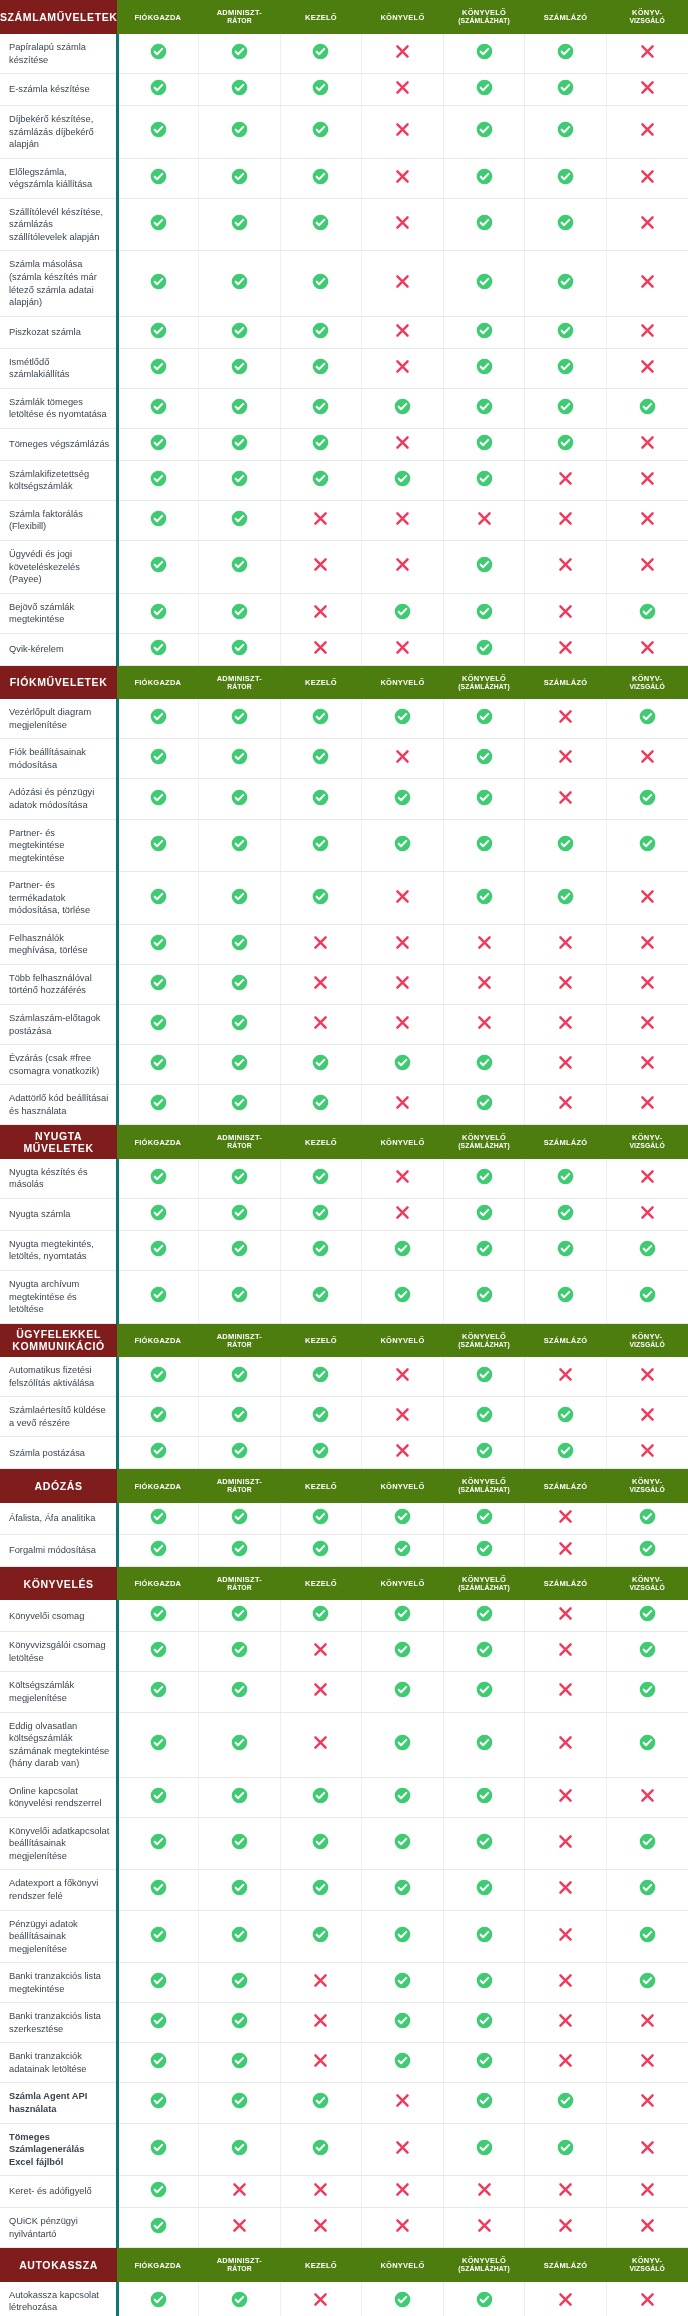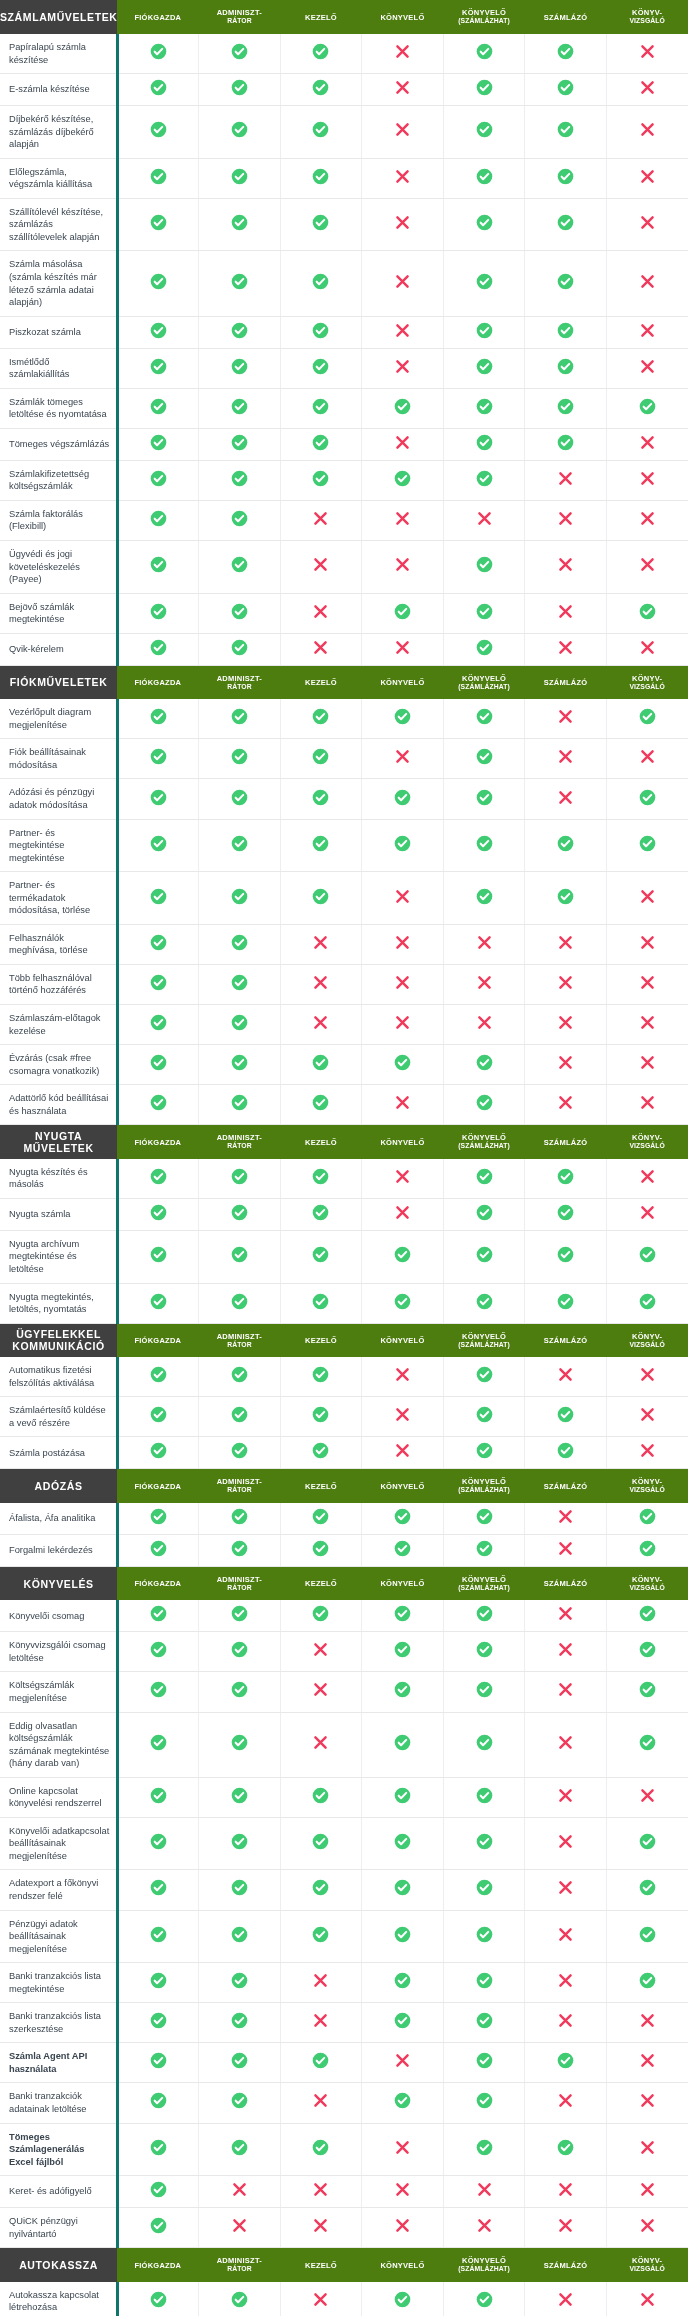--- a/index.html
+++ b/index.html
@@ -16,21 +16,21 @@
     table-layout: fixed;
   }
 
   
   col.c-label { width: 117px; }
   col.c-data  { width: 81.5px; }
 
   
   tr.section-row td { padding: 0; }
   td.sec-title {
-    background: #404040;
+    background: #7f1d1d;
     color: #ffffff;
     font-size: 10.5px;
     font-weight: bold;
     letter-spacing: 0.6px;
     text-align: center;
     padding: 6px 4px;
     line-height: 1.15;
     vertical-align: middle;
     height: 34px;
   }
@@ -738,21 +738,21 @@
                 <path d="M4.8 4.8l14.4 14.4M19.2 4.8L4.8 19.2" fill="none" stroke="#f0395b" stroke-width="3.4" stroke-linecap="round"></path>
               </svg></span></td>
           <td class="cell"><span class="mk"><svg viewBox="0 0 24 24" aria-hidden="true">
                 <path d="M4.8 4.8l14.4 14.4M19.2 4.8L4.8 19.2" fill="none" stroke="#f0395b" stroke-width="3.4" stroke-linecap="round"></path>
               </svg></span></td>
           <td class="cell"><span class="mk"><svg viewBox="0 0 24 24" aria-hidden="true">
                 <path d="M4.8 4.8l14.4 14.4M19.2 4.8L4.8 19.2" fill="none" stroke="#f0395b" stroke-width="3.4" stroke-linecap="round"></path>
               </svg></span></td>
         </tr>
         <tr class="data-row">
-          <td class="rlabel">Számlaszám-előtagok kezelése</td>
+          <td class="rlabel">Számlaszám-előtagok postázása</td>
           <td class="cell"><span class="mk"><svg viewBox="0 0 24 24" aria-hidden="true">
                 <circle cx="12" cy="12" r="11" fill="#3ecb72"></circle>
                 <path d="M6.6 12.3l3.4 3.5 7.3-7.5" fill="none" stroke="#fff" stroke-width="2.9" stroke-linecap="round" stroke-linejoin="round"></path>
               </svg></span></td>
           <td class="cell"><span class="mk"><svg viewBox="0 0 24 24" aria-hidden="true">
                 <circle cx="12" cy="12" r="11" fill="#3ecb72"></circle>
                 <path d="M6.6 12.3l3.4 3.5 7.3-7.5" fill="none" stroke="#fff" stroke-width="2.9" stroke-linecap="round" stroke-linejoin="round"></path>
               </svg></span></td>
           <td class="cell"><span class="mk"><svg viewBox="0 0 24 24" aria-hidden="true">
                 <path d="M4.8 4.8l14.4 14.4M19.2 4.8L4.8 19.2" fill="none" stroke="#f0395b" stroke-width="3.4" stroke-linecap="round"></path>
@@ -889,52 +889,52 @@
               </svg></span></td>
           <td class="cell"><span class="mk"><svg viewBox="0 0 24 24" aria-hidden="true">
                 <circle cx="12" cy="12" r="11" fill="#3ecb72"></circle>
                 <path d="M6.6 12.3l3.4 3.5 7.3-7.5" fill="none" stroke="#fff" stroke-width="2.9" stroke-linecap="round" stroke-linejoin="round"></path>
               </svg></span></td>
           <td class="cell"><span class="mk"><svg viewBox="0 0 24 24" aria-hidden="true">
                 <path d="M4.8 4.8l14.4 14.4M19.2 4.8L4.8 19.2" fill="none" stroke="#f0395b" stroke-width="3.4" stroke-linecap="round"></path>
               </svg></span></td>
         </tr>
         <tr class="data-row">
+          <td class="rlabel">Nyugta megtekintés, letöltés, nyomtatás</td>
+          <td class="cell"><span class="mk"><svg viewBox="0 0 24 24" aria-hidden="true">
+                <circle cx="12" cy="12" r="11" fill="#3ecb72"></circle>
+                <path d="M6.6 12.3l3.4 3.5 7.3-7.5" fill="none" stroke="#fff" stroke-width="2.9" stroke-linecap="round" stroke-linejoin="round"></path>
+              </svg></span></td>
+          <td class="cell"><span class="mk"><svg viewBox="0 0 24 24" aria-hidden="true">
+                <circle cx="12" cy="12" r="11" fill="#3ecb72"></circle>
+                <path d="M6.6 12.3l3.4 3.5 7.3-7.5" fill="none" stroke="#fff" stroke-width="2.9" stroke-linecap="round" stroke-linejoin="round"></path>
+              </svg></span></td>
+          <td class="cell"><span class="mk"><svg viewBox="0 0 24 24" aria-hidden="true">
+                <circle cx="12" cy="12" r="11" fill="#3ecb72"></circle>
+                <path d="M6.6 12.3l3.4 3.5 7.3-7.5" fill="none" stroke="#fff" stroke-width="2.9" stroke-linecap="round" stroke-linejoin="round"></path>
+              </svg></span></td>
+          <td class="cell"><span class="mk"><svg viewBox="0 0 24 24" aria-hidden="true">
+                <circle cx="12" cy="12" r="11" fill="#3ecb72"></circle>
+                <path d="M6.6 12.3l3.4 3.5 7.3-7.5" fill="none" stroke="#fff" stroke-width="2.9" stroke-linecap="round" stroke-linejoin="round"></path>
+              </svg></span></td>
+          <td class="cell"><span class="mk"><svg viewBox="0 0 24 24" aria-hidden="true">
+                <circle cx="12" cy="12" r="11" fill="#3ecb72"></circle>
+                <path d="M6.6 12.3l3.4 3.5 7.3-7.5" fill="none" stroke="#fff" stroke-width="2.9" stroke-linecap="round" stroke-linejoin="round"></path>
+              </svg></span></td>
+          <td class="cell"><span class="mk"><svg viewBox="0 0 24 24" aria-hidden="true">
+                <circle cx="12" cy="12" r="11" fill="#3ecb72"></circle>
+                <path d="M6.6 12.3l3.4 3.5 7.3-7.5" fill="none" stroke="#fff" stroke-width="2.9" stroke-linecap="round" stroke-linejoin="round"></path>
+              </svg></span></td>
+          <td class="cell"><span class="mk"><svg viewBox="0 0 24 24" aria-hidden="true">
+                <circle cx="12" cy="12" r="11" fill="#3ecb72"></circle>
+                <path d="M6.6 12.3l3.4 3.5 7.3-7.5" fill="none" stroke="#fff" stroke-width="2.9" stroke-linecap="round" stroke-linejoin="round"></path>
+              </svg></span></td>
+        </tr>
+        <tr class="data-row">
           <td class="rlabel">Nyugta archívum megtekintése és letöltése</td>
-          <td class="cell"><span class="mk"><svg viewBox="0 0 24 24" aria-hidden="true">
-                <circle cx="12" cy="12" r="11" fill="#3ecb72"></circle>
-                <path d="M6.6 12.3l3.4 3.5 7.3-7.5" fill="none" stroke="#fff" stroke-width="2.9" stroke-linecap="round" stroke-linejoin="round"></path>
-              </svg></span></td>
-          <td class="cell"><span class="mk"><svg viewBox="0 0 24 24" aria-hidden="true">
-                <circle cx="12" cy="12" r="11" fill="#3ecb72"></circle>
-                <path d="M6.6 12.3l3.4 3.5 7.3-7.5" fill="none" stroke="#fff" stroke-width="2.9" stroke-linecap="round" stroke-linejoin="round"></path>
-              </svg></span></td>
-          <td class="cell"><span class="mk"><svg viewBox="0 0 24 24" aria-hidden="true">
-                <circle cx="12" cy="12" r="11" fill="#3ecb72"></circle>
-                <path d="M6.6 12.3l3.4 3.5 7.3-7.5" fill="none" stroke="#fff" stroke-width="2.9" stroke-linecap="round" stroke-linejoin="round"></path>
-              </svg></span></td>
-          <td class="cell"><span class="mk"><svg viewBox="0 0 24 24" aria-hidden="true">
-                <circle cx="12" cy="12" r="11" fill="#3ecb72"></circle>
-                <path d="M6.6 12.3l3.4 3.5 7.3-7.5" fill="none" stroke="#fff" stroke-width="2.9" stroke-linecap="round" stroke-linejoin="round"></path>
-              </svg></span></td>
-          <td class="cell"><span class="mk"><svg viewBox="0 0 24 24" aria-hidden="true">
-                <circle cx="12" cy="12" r="11" fill="#3ecb72"></circle>
-                <path d="M6.6 12.3l3.4 3.5 7.3-7.5" fill="none" stroke="#fff" stroke-width="2.9" stroke-linecap="round" stroke-linejoin="round"></path>
-              </svg></span></td>
-          <td class="cell"><span class="mk"><svg viewBox="0 0 24 24" aria-hidden="true">
-                <circle cx="12" cy="12" r="11" fill="#3ecb72"></circle>
-                <path d="M6.6 12.3l3.4 3.5 7.3-7.5" fill="none" stroke="#fff" stroke-width="2.9" stroke-linecap="round" stroke-linejoin="round"></path>
-              </svg></span></td>
-          <td class="cell"><span class="mk"><svg viewBox="0 0 24 24" aria-hidden="true">
-                <circle cx="12" cy="12" r="11" fill="#3ecb72"></circle>
-                <path d="M6.6 12.3l3.4 3.5 7.3-7.5" fill="none" stroke="#fff" stroke-width="2.9" stroke-linecap="round" stroke-linejoin="round"></path>
-              </svg></span></td>
-        </tr>
-        <tr class="data-row">
-          <td class="rlabel">Nyugta megtekintés, letöltés, nyomtatás</td>
           <td class="cell"><span class="mk"><svg viewBox="0 0 24 24" aria-hidden="true">
                 <circle cx="12" cy="12" r="11" fill="#3ecb72"></circle>
                 <path d="M6.6 12.3l3.4 3.5 7.3-7.5" fill="none" stroke="#fff" stroke-width="2.9" stroke-linecap="round" stroke-linejoin="round"></path>
               </svg></span></td>
           <td class="cell"><span class="mk"><svg viewBox="0 0 24 24" aria-hidden="true">
                 <circle cx="12" cy="12" r="11" fill="#3ecb72"></circle>
                 <path d="M6.6 12.3l3.4 3.5 7.3-7.5" fill="none" stroke="#fff" stroke-width="2.9" stroke-linecap="round" stroke-linejoin="round"></path>
               </svg></span></td>
           <td class="cell"><span class="mk"><svg viewBox="0 0 24 24" aria-hidden="true">
                 <circle cx="12" cy="12" r="11" fill="#3ecb72"></circle>
@@ -1087,21 +1087,21 @@
               </svg></span></td>
           <td class="cell"><span class="mk"><svg viewBox="0 0 24 24" aria-hidden="true">
                 <path d="M4.8 4.8l14.4 14.4M19.2 4.8L4.8 19.2" fill="none" stroke="#f0395b" stroke-width="3.4" stroke-linecap="round"></path>
               </svg></span></td>
           <td class="cell"><span class="mk"><svg viewBox="0 0 24 24" aria-hidden="true">
                 <circle cx="12" cy="12" r="11" fill="#3ecb72"></circle>
                 <path d="M6.6 12.3l3.4 3.5 7.3-7.5" fill="none" stroke="#fff" stroke-width="2.9" stroke-linecap="round" stroke-linejoin="round"></path>
               </svg></span></td>
         </tr>
         <tr class="data-row">
-          <td class="rlabel">Forgalmi lekérdezés</td>
+          <td class="rlabel">Forgalmi módosítása</td>
           <td class="cell"><span class="mk"><svg viewBox="0 0 24 24" aria-hidden="true">
                 <circle cx="12" cy="12" r="11" fill="#3ecb72"></circle>
                 <path d="M6.6 12.3l3.4 3.5 7.3-7.5" fill="none" stroke="#fff" stroke-width="2.9" stroke-linecap="round" stroke-linejoin="round"></path>
               </svg></span></td>
           <td class="cell"><span class="mk"><svg viewBox="0 0 24 24" aria-hidden="true">
                 <circle cx="12" cy="12" r="11" fill="#3ecb72"></circle>
                 <path d="M6.6 12.3l3.4 3.5 7.3-7.5" fill="none" stroke="#fff" stroke-width="2.9" stroke-linecap="round" stroke-linejoin="round"></path>
               </svg></span></td>
           <td class="cell"><span class="mk"><svg viewBox="0 0 24 24" aria-hidden="true">
                 <circle cx="12" cy="12" r="11" fill="#3ecb72"></circle>
@@ -1420,20 +1420,48 @@
                 <path d="M6.6 12.3l3.4 3.5 7.3-7.5" fill="none" stroke="#fff" stroke-width="2.9" stroke-linecap="round" stroke-linejoin="round"></path>
               </svg></span></td>
           <td class="cell"><span class="mk"><svg viewBox="0 0 24 24" aria-hidden="true">
                 <path d="M4.8 4.8l14.4 14.4M19.2 4.8L4.8 19.2" fill="none" stroke="#f0395b" stroke-width="3.4" stroke-linecap="round"></path>
               </svg></span></td>
           <td class="cell"><span class="mk"><svg viewBox="0 0 24 24" aria-hidden="true">
                 <path d="M4.8 4.8l14.4 14.4M19.2 4.8L4.8 19.2" fill="none" stroke="#f0395b" stroke-width="3.4" stroke-linecap="round"></path>
               </svg></span></td>
         </tr>
         <tr class="data-row">
+          <td class="rlabel">Banki tranzakciók adatainak letöltése</td>
+          <td class="cell"><span class="mk"><svg viewBox="0 0 24 24" aria-hidden="true">
+                <circle cx="12" cy="12" r="11" fill="#3ecb72"></circle>
+                <path d="M6.6 12.3l3.4 3.5 7.3-7.5" fill="none" stroke="#fff" stroke-width="2.9" stroke-linecap="round" stroke-linejoin="round"></path>
+              </svg></span></td>
+          <td class="cell"><span class="mk"><svg viewBox="0 0 24 24" aria-hidden="true">
+                <circle cx="12" cy="12" r="11" fill="#3ecb72"></circle>
+                <path d="M6.6 12.3l3.4 3.5 7.3-7.5" fill="none" stroke="#fff" stroke-width="2.9" stroke-linecap="round" stroke-linejoin="round"></path>
+              </svg></span></td>
+          <td class="cell"><span class="mk"><svg viewBox="0 0 24 24" aria-hidden="true">
+                <path d="M4.8 4.8l14.4 14.4M19.2 4.8L4.8 19.2" fill="none" stroke="#f0395b" stroke-width="3.4" stroke-linecap="round"></path>
+              </svg></span></td>
+          <td class="cell"><span class="mk"><svg viewBox="0 0 24 24" aria-hidden="true">
+                <circle cx="12" cy="12" r="11" fill="#3ecb72"></circle>
+                <path d="M6.6 12.3l3.4 3.5 7.3-7.5" fill="none" stroke="#fff" stroke-width="2.9" stroke-linecap="round" stroke-linejoin="round"></path>
+              </svg></span></td>
+          <td class="cell"><span class="mk"><svg viewBox="0 0 24 24" aria-hidden="true">
+                <circle cx="12" cy="12" r="11" fill="#3ecb72"></circle>
+                <path d="M6.6 12.3l3.4 3.5 7.3-7.5" fill="none" stroke="#fff" stroke-width="2.9" stroke-linecap="round" stroke-linejoin="round"></path>
+              </svg></span></td>
+          <td class="cell"><span class="mk"><svg viewBox="0 0 24 24" aria-hidden="true">
+                <path d="M4.8 4.8l14.4 14.4M19.2 4.8L4.8 19.2" fill="none" stroke="#f0395b" stroke-width="3.4" stroke-linecap="round"></path>
+              </svg></span></td>
+          <td class="cell"><span class="mk"><svg viewBox="0 0 24 24" aria-hidden="true">
+                <path d="M4.8 4.8l14.4 14.4M19.2 4.8L4.8 19.2" fill="none" stroke="#f0395b" stroke-width="3.4" stroke-linecap="round"></path>
+              </svg></span></td>
+        </tr>
+        <tr class="data-row">
           <td class="rlabel bold">Számla Agent API használata</td>
           <td class="cell"><span class="mk"><svg viewBox="0 0 24 24" aria-hidden="true">
                 <circle cx="12" cy="12" r="11" fill="#3ecb72"></circle>
                 <path d="M6.6 12.3l3.4 3.5 7.3-7.5" fill="none" stroke="#fff" stroke-width="2.9" stroke-linecap="round" stroke-linejoin="round"></path>
               </svg></span></td>
           <td class="cell"><span class="mk"><svg viewBox="0 0 24 24" aria-hidden="true">
                 <circle cx="12" cy="12" r="11" fill="#3ecb72"></circle>
                 <path d="M6.6 12.3l3.4 3.5 7.3-7.5" fill="none" stroke="#fff" stroke-width="2.9" stroke-linecap="round" stroke-linejoin="round"></path>
               </svg></span></td>
           <td class="cell"><span class="mk"><svg viewBox="0 0 24 24" aria-hidden="true">
@@ -1443,48 +1471,20 @@
           <td class="cell"><span class="mk"><svg viewBox="0 0 24 24" aria-hidden="true">
                 <path d="M4.8 4.8l14.4 14.4M19.2 4.8L4.8 19.2" fill="none" stroke="#f0395b" stroke-width="3.4" stroke-linecap="round"></path>
               </svg></span></td>
           <td class="cell"><span class="mk"><svg viewBox="0 0 24 24" aria-hidden="true">
                 <circle cx="12" cy="12" r="11" fill="#3ecb72"></circle>
                 <path d="M6.6 12.3l3.4 3.5 7.3-7.5" fill="none" stroke="#fff" stroke-width="2.9" stroke-linecap="round" stroke-linejoin="round"></path>
               </svg></span></td>
           <td class="cell"><span class="mk"><svg viewBox="0 0 24 24" aria-hidden="true">
                 <circle cx="12" cy="12" r="11" fill="#3ecb72"></circle>
                 <path d="M6.6 12.3l3.4 3.5 7.3-7.5" fill="none" stroke="#fff" stroke-width="2.9" stroke-linecap="round" stroke-linejoin="round"></path>
-              </svg></span></td>
-          <td class="cell"><span class="mk"><svg viewBox="0 0 24 24" aria-hidden="true">
-                <path d="M4.8 4.8l14.4 14.4M19.2 4.8L4.8 19.2" fill="none" stroke="#f0395b" stroke-width="3.4" stroke-linecap="round"></path>
-              </svg></span></td>
-        </tr>
-        <tr class="data-row">
-          <td class="rlabel">Banki tranzakciók adatainak letöltése</td>
-          <td class="cell"><span class="mk"><svg viewBox="0 0 24 24" aria-hidden="true">
-                <circle cx="12" cy="12" r="11" fill="#3ecb72"></circle>
-                <path d="M6.6 12.3l3.4 3.5 7.3-7.5" fill="none" stroke="#fff" stroke-width="2.9" stroke-linecap="round" stroke-linejoin="round"></path>
-              </svg></span></td>
-          <td class="cell"><span class="mk"><svg viewBox="0 0 24 24" aria-hidden="true">
-                <circle cx="12" cy="12" r="11" fill="#3ecb72"></circle>
-                <path d="M6.6 12.3l3.4 3.5 7.3-7.5" fill="none" stroke="#fff" stroke-width="2.9" stroke-linecap="round" stroke-linejoin="round"></path>
-              </svg></span></td>
-          <td class="cell"><span class="mk"><svg viewBox="0 0 24 24" aria-hidden="true">
-                <path d="M4.8 4.8l14.4 14.4M19.2 4.8L4.8 19.2" fill="none" stroke="#f0395b" stroke-width="3.4" stroke-linecap="round"></path>
-              </svg></span></td>
-          <td class="cell"><span class="mk"><svg viewBox="0 0 24 24" aria-hidden="true">
-                <circle cx="12" cy="12" r="11" fill="#3ecb72"></circle>
-                <path d="M6.6 12.3l3.4 3.5 7.3-7.5" fill="none" stroke="#fff" stroke-width="2.9" stroke-linecap="round" stroke-linejoin="round"></path>
-              </svg></span></td>
-          <td class="cell"><span class="mk"><svg viewBox="0 0 24 24" aria-hidden="true">
-                <circle cx="12" cy="12" r="11" fill="#3ecb72"></circle>
-                <path d="M6.6 12.3l3.4 3.5 7.3-7.5" fill="none" stroke="#fff" stroke-width="2.9" stroke-linecap="round" stroke-linejoin="round"></path>
-              </svg></span></td>
-          <td class="cell"><span class="mk"><svg viewBox="0 0 24 24" aria-hidden="true">
-                <path d="M4.8 4.8l14.4 14.4M19.2 4.8L4.8 19.2" fill="none" stroke="#f0395b" stroke-width="3.4" stroke-linecap="round"></path>
               </svg></span></td>
           <td class="cell"><span class="mk"><svg viewBox="0 0 24 24" aria-hidden="true">
                 <path d="M4.8 4.8l14.4 14.4M19.2 4.8L4.8 19.2" fill="none" stroke="#f0395b" stroke-width="3.4" stroke-linecap="round"></path>
               </svg></span></td>
         </tr>
         <tr class="data-row">
           <td class="rlabel bold">Tömeges Számlagenerálás Excel fájlból</td>
           <td class="cell"><span class="mk"><svg viewBox="0 0 24 24" aria-hidden="true">
                 <circle cx="12" cy="12" r="11" fill="#3ecb72"></circle>
                 <path d="M6.6 12.3l3.4 3.5 7.3-7.5" fill="none" stroke="#fff" stroke-width="2.9" stroke-linecap="round" stroke-linejoin="round"></path>

